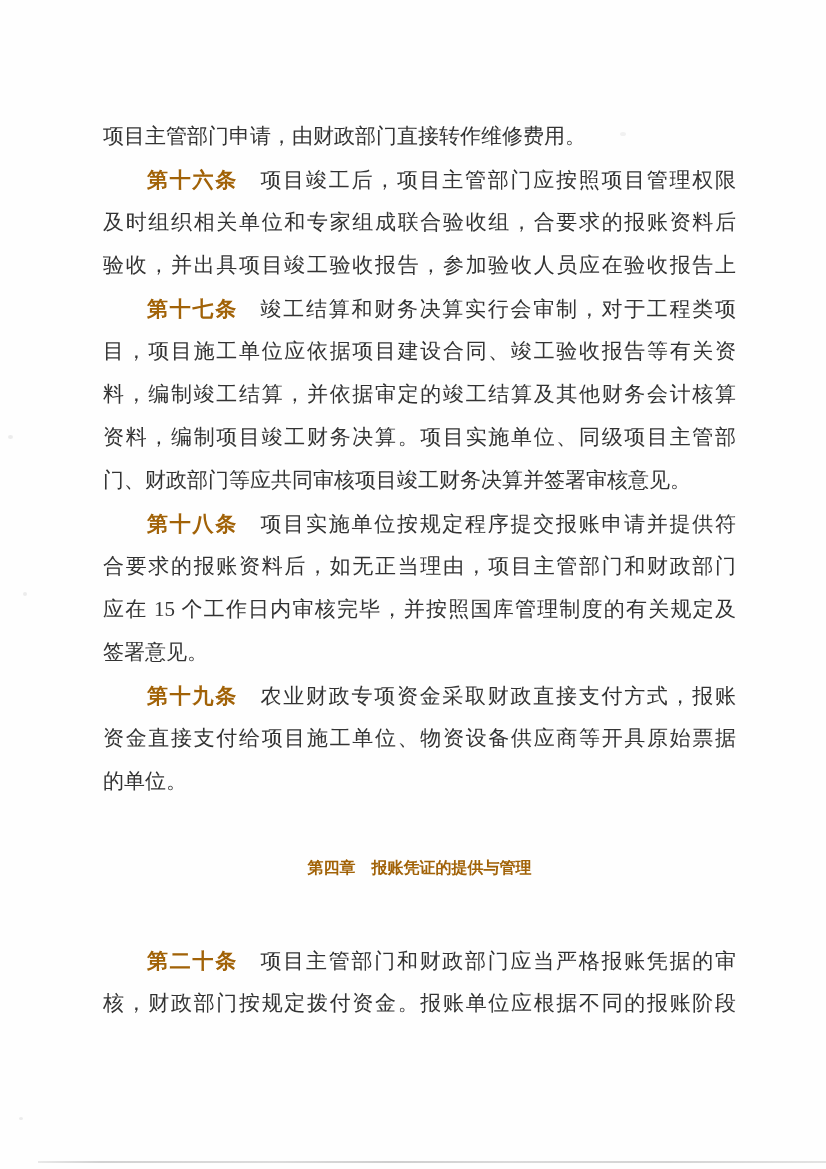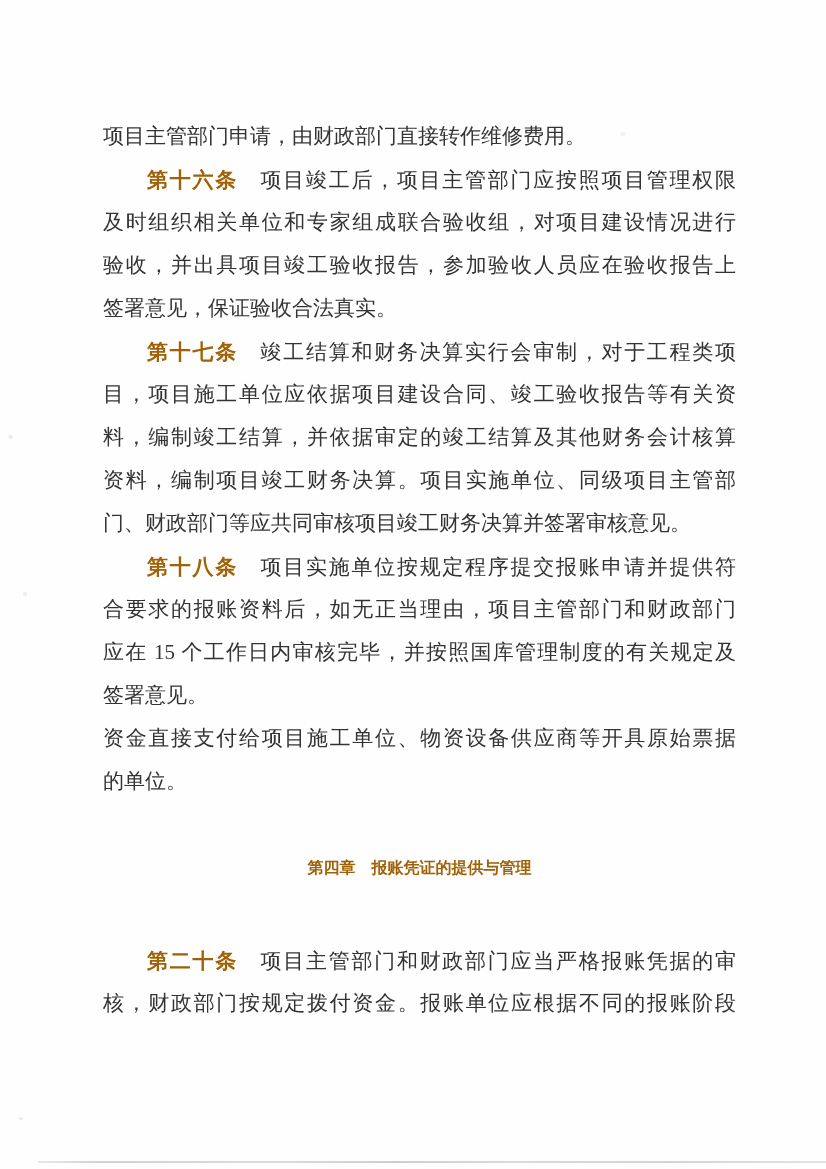--- a/index.html
+++ b/index.html
@@ -77,32 +77,32 @@
   .speck.s3 { left: 19px; top: 1117px; width: 4px; height: 3px; }
   .speck.s4 { left: 620px; top: 132px; width: 6px; height: 4px; background:#f1f1f1; }
 </style>
 </head>
 <body style="background: rgb(254, 254, 254);">
 
 <div class="scan-page">
   <div class="text-column" style="color: rgb(51, 51, 51);">
       <div class="line end">项目主管部门申请，由财政部门直接转作维修费用。</div>
       <div class="line fill indent"><span class="b">第十六条</span>　项目竣工后，项目主管部门应按照项目管理权限</div>
-      <div class="line fill">及时组织相关单位和专家组成联合验收组，对项目建设情况进行</div>
+      <div class="line fill">及时组织相关单位和专家组成联合验收组，合要求的报账资料后</div>
       <div class="line fill">验收，并出具项目竣工验收报告，参加验收人员应在验收报告上</div>
-      <div class="line end">签署意见，保证验收合法真实。</div>
       <div class="line fill indent"><span class="b">第十七条</span>　竣工结算和财务决算实行会审制，对于工程类项</div>
       <div class="line fill">目，项目施工单位应依据项目建设合同、竣工验收报告等有关资</div>
       <div class="line fill">料，编制竣工结算，并依据审定的竣工结算及其他财务会计核算</div>
       <div class="line fill">资料，编制项目竣工财务决算。项目实施单位、同级项目主管部</div>
       <div class="line end">门、财政部门等应共同审核项目竣工财务决算并签署审核意见。</div>
       <div class="line fill indent"><span class="b">第十八条</span>　项目实施单位按规定程序提交报账申请并提供符</div>
       <div class="line fill">合要求的报账资料后，如无正当理由，项目主管部门和财政部门</div>
       <div class="line fill">应在 15 个工作日内审核完毕，并按照国库管理制度的有关规定及</div>
       <div class="line end">签署意见。</div>
+      <div class="line fill indent"><span class="b">第十九条</span>　农业财政专项资金采取财政直接支付方式，报账</div>
       <div class="line fill">资金直接支付给项目施工单位、物资设备供应商等开具原始票据</div>
       <div class="line end">的单位。</div>
       <div class="line heading"><span class="b">第四章　报账凭证的提供与管理</span></div>
       <div class="line fill indent"><span class="b">第二十条</span>　项目主管部门和财政部门应当严格报账凭据的审</div>
       <div class="line fill">核，财政部门按规定拨付资金。报账单位应根据不同的报账阶段</div>
     </div>
   <div class="scan-bottom-line"></div>
   <div class="speck s1"></div>
   <div class="speck s2"></div>
   <div class="speck s3"></div>

